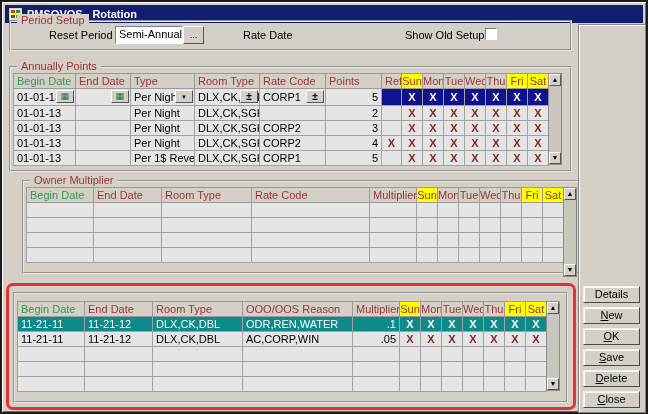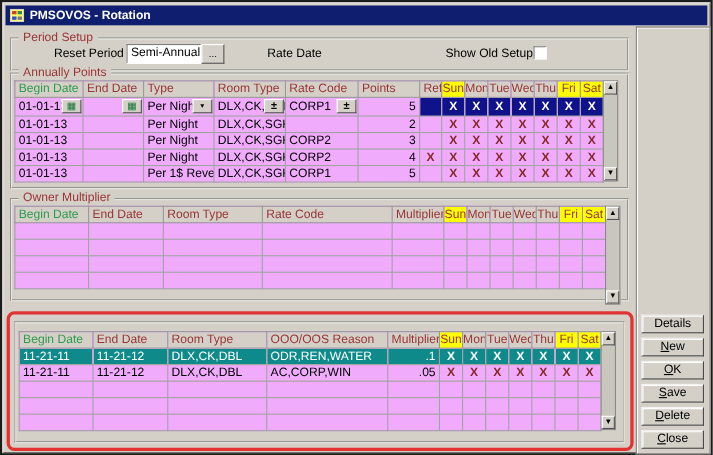--- a/index.html
+++ b/index.html
@@ -17,21 +17,21 @@
   .grp { position:absolute; border:2px groove #e9e7e2; }
   .leg { position:absolute; top:-8px; left:6px; background:#d4d0c8; padding:0 4px;
          font-size:11px; color:#993534; white-space:nowrap; }
 
   .lbl { position:absolute; font-size:11px; color:#000; white-space:nowrap; }
   .sunken { border:1px solid; border-color:#808080 #ffffff #ffffff #808080; background:#fff;
             font-size:11px; padding:1px 3px; overflow:hidden; white-space:nowrap; }
   .raised { background:#d4d0c8; border:1px solid; border-color:#ffffff #555555 #555555 #ffffff; }
 
   
-  .grid { border-collapse:collapse; table-layout:fixed; background:#f0abfc; position:absolute; }
+  .grid { border-collapse:collapse; table-layout:fixed; background:#e5e5e5; position:absolute; }
   .grid th, .grid td { border:1px solid #a2a2a2; font-size:11px; font-weight:normal;
                        height:15px; line-height:13px; padding:0 3px; overflow:hidden;
                        white-space:nowrap; text-align:left; color:#000; }
   .grid th { background:#d4d0c8; color:#993534; border-color:#9a9a9a; }
   th.gh { color:#2f9b4d; }
   th.day, td.day { text-align:center; padding:0; }
   th.yel { background:#ffff00; }
   td.x { color:#852724; font-weight:bold; text-align:center; }
   td.num { text-align:right; }
   tr.editrow td { height:17px; }
@@ -81,21 +81,21 @@
       <rect x="0" y="0" width="13" height="12" fill="#d4d0c8"></rect>
       <rect x="1" y="1" width="11" height="10" fill="#fdfd6a"></rect>
       <rect x="2" y="2" width="4" height="3" fill="#d23a2e"></rect>
       <rect x="7" y="2" width="4" height="3" fill="#2e8f3c"></rect>
       <rect x="2" y="7" width="4" height="3" fill="#2d4fd2"></rect>
       <rect x="7" y="7" width="4" height="3" fill="#777"></rect>
     </svg>
     <span class="title">PMSOVOS - Rotation</span>
   </div>
 
-  <div class="grp" style="left:7px; top:32px; width:563px; height:31px;">
+  <div class="grp" style="left:7px; top:18px; width:563px; height:31px;">
     <span class="leg">Period Setup</span>
     <span class="lbl" style="left:38px; top:7px;">Reset Period</span>
     <div class="sunken" style="position:absolute; left:104px; top:4px; width:68px; height:18px;">Semi-Annually</div>
     <button class="raised" style="position:absolute; left:172px; top:4px; width:21px; height:18px; font-size:9px; line-height:8px; padding:0;">...</button>
     <span class="lbl" style="left:232px; top:7px;">Rate Date</span>
     <span class="lbl" style="left:394px; top:7px;">Show Old Setup</span>
     <span class="chk" style="left:474px; top:6px;"></span>
   </div>
 
   <div class="grp" style="left:7px; top:64px; width:563px; height:106px;">
@@ -221,21 +221,21 @@
         <td class="day x">X</td>
       </tr>
     </tbody>
       </table>
     <div class="vsb" style="left:537px; top:5px; height:92px;">
       <div class="sbb up">▲</div>
       <div class="sbb dn">▼</div>
     </div>
   </div>
 
-  <div class="grp" style="left:7px; top:178px; width:563px; height:94px;">
+  <div class="grp" style="left:20px; top:178px; width:563px; height:94px;">
     <span class="leg">Owner Multiplier</span>
     <table class="grid" style="left:2px; top:5px; width:537px;">
       <colgroup>
         <col style="width:67px">
           <col style="width:68px">
           <col style="width:90px">
           <col style="width:118px">
           <col style="width:47px">
         <col style="width:21px">
           <col style="width:21px">

